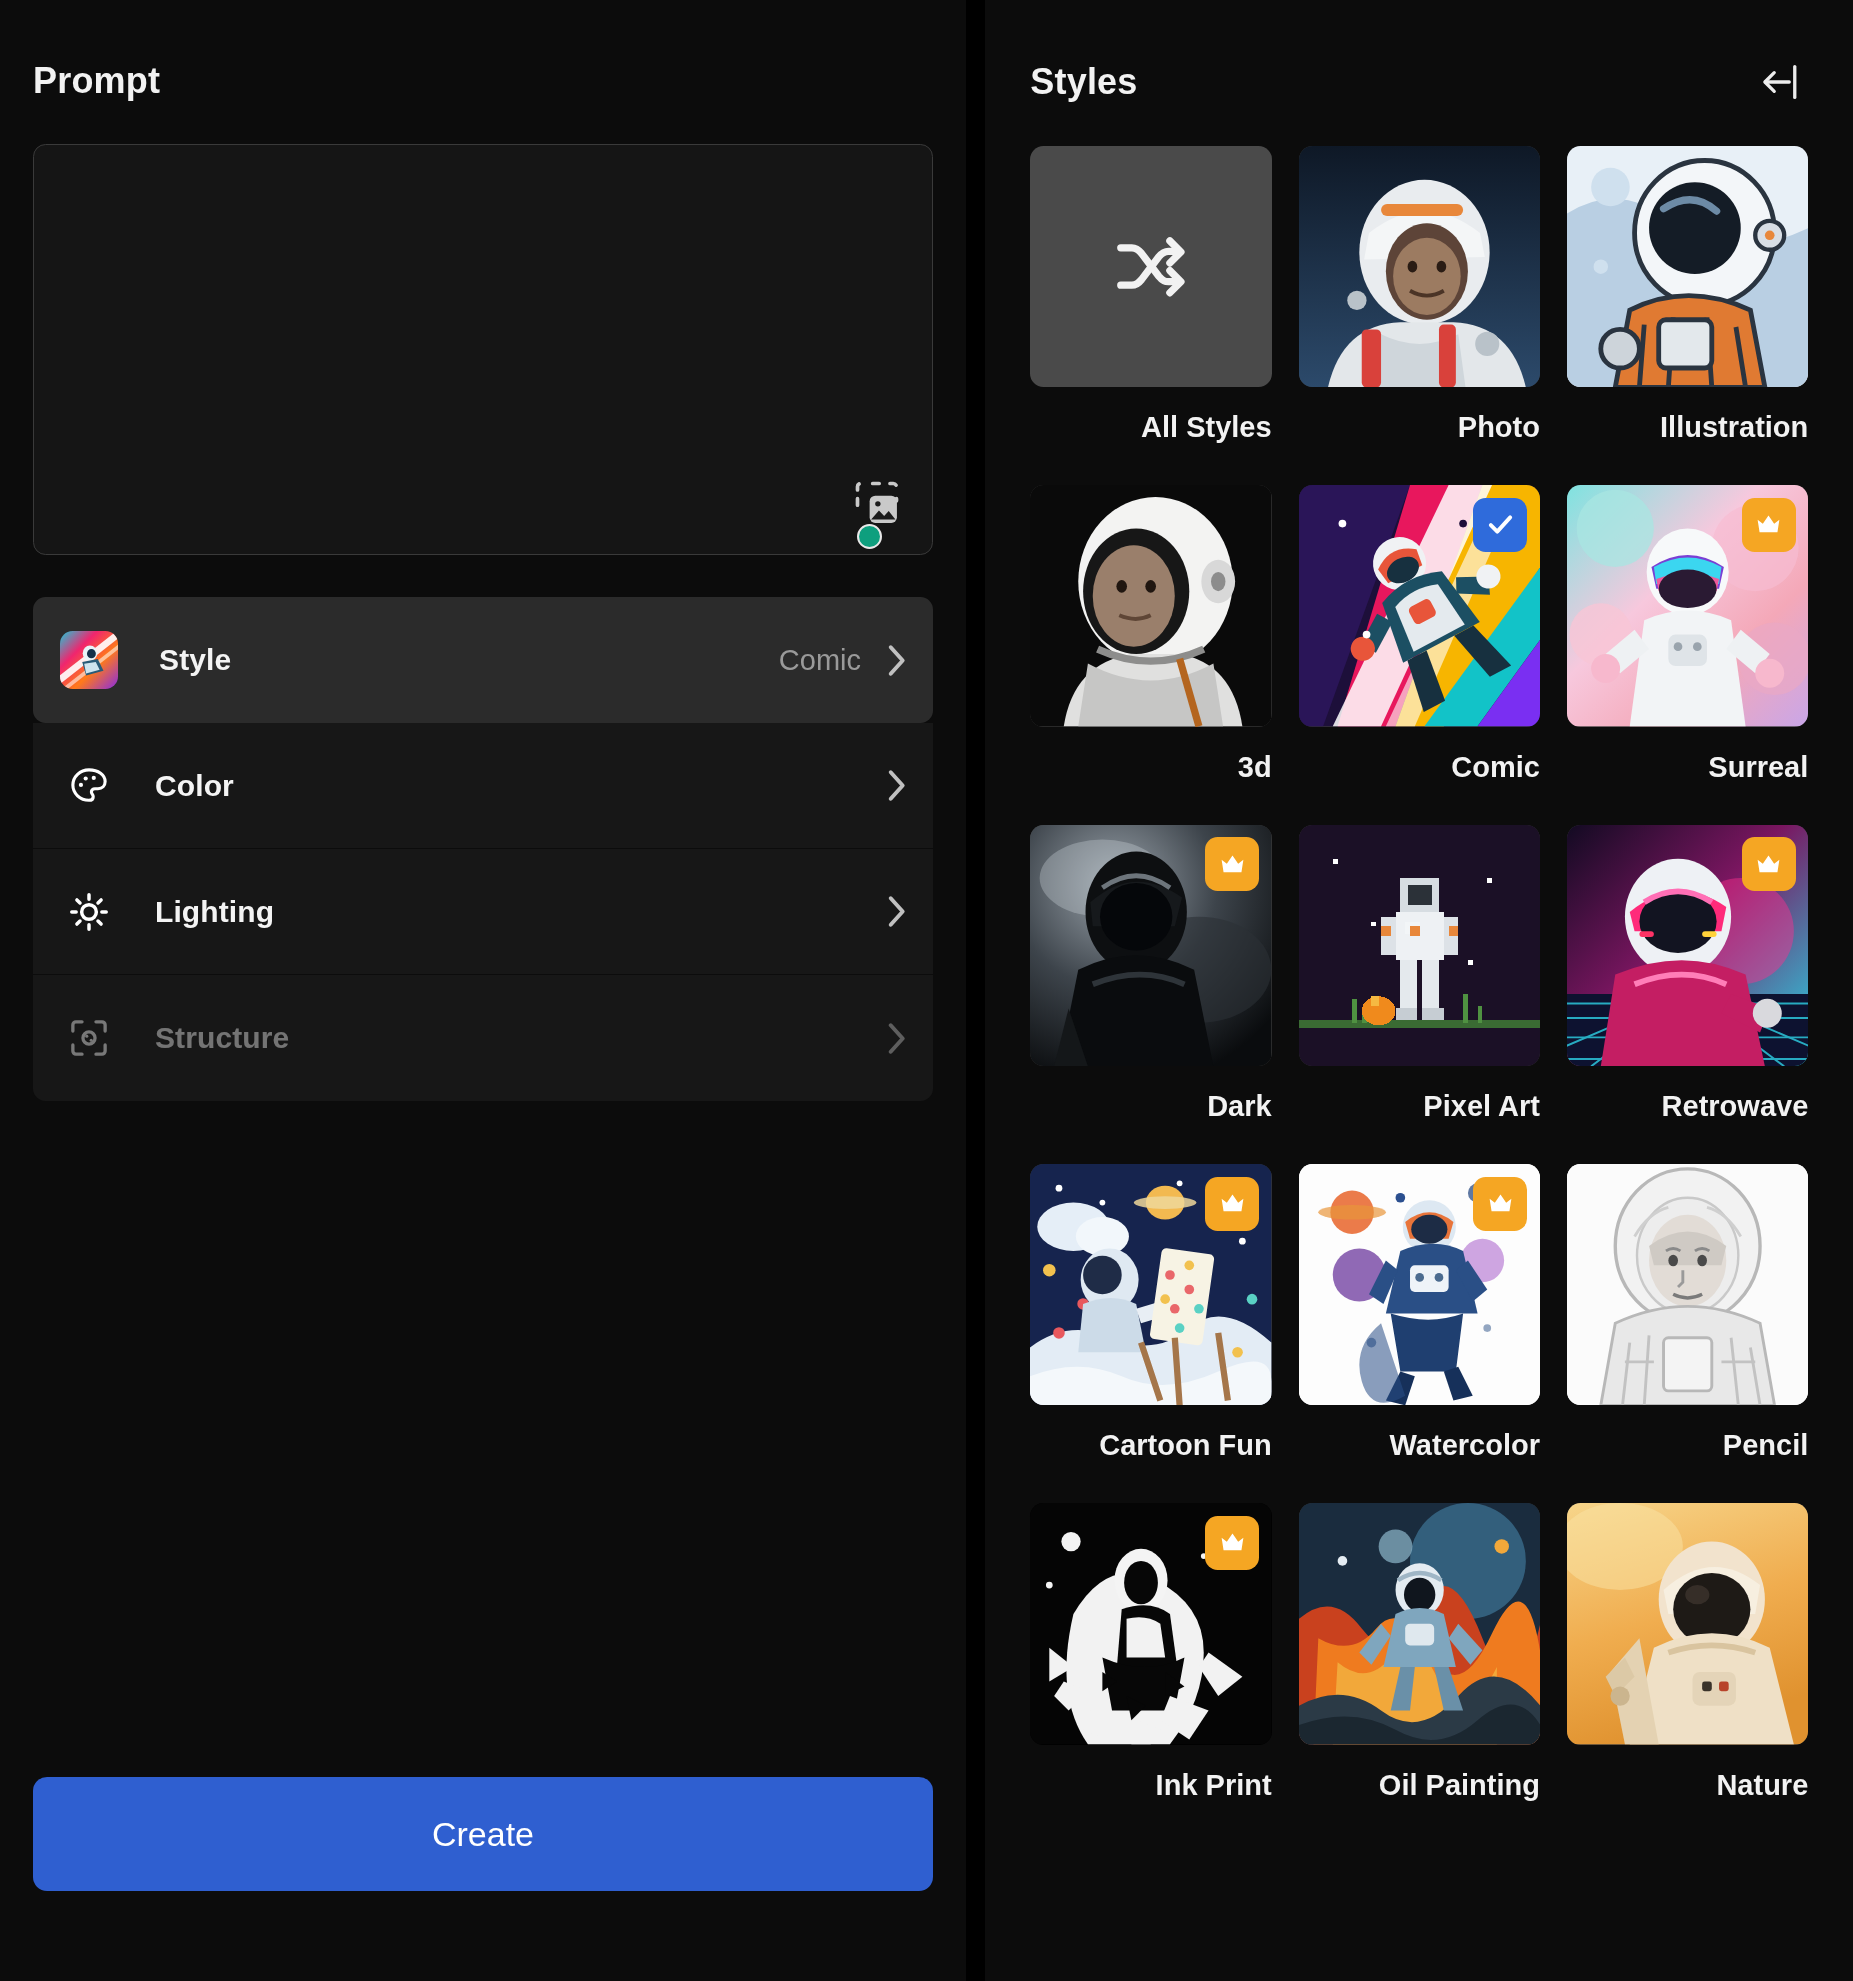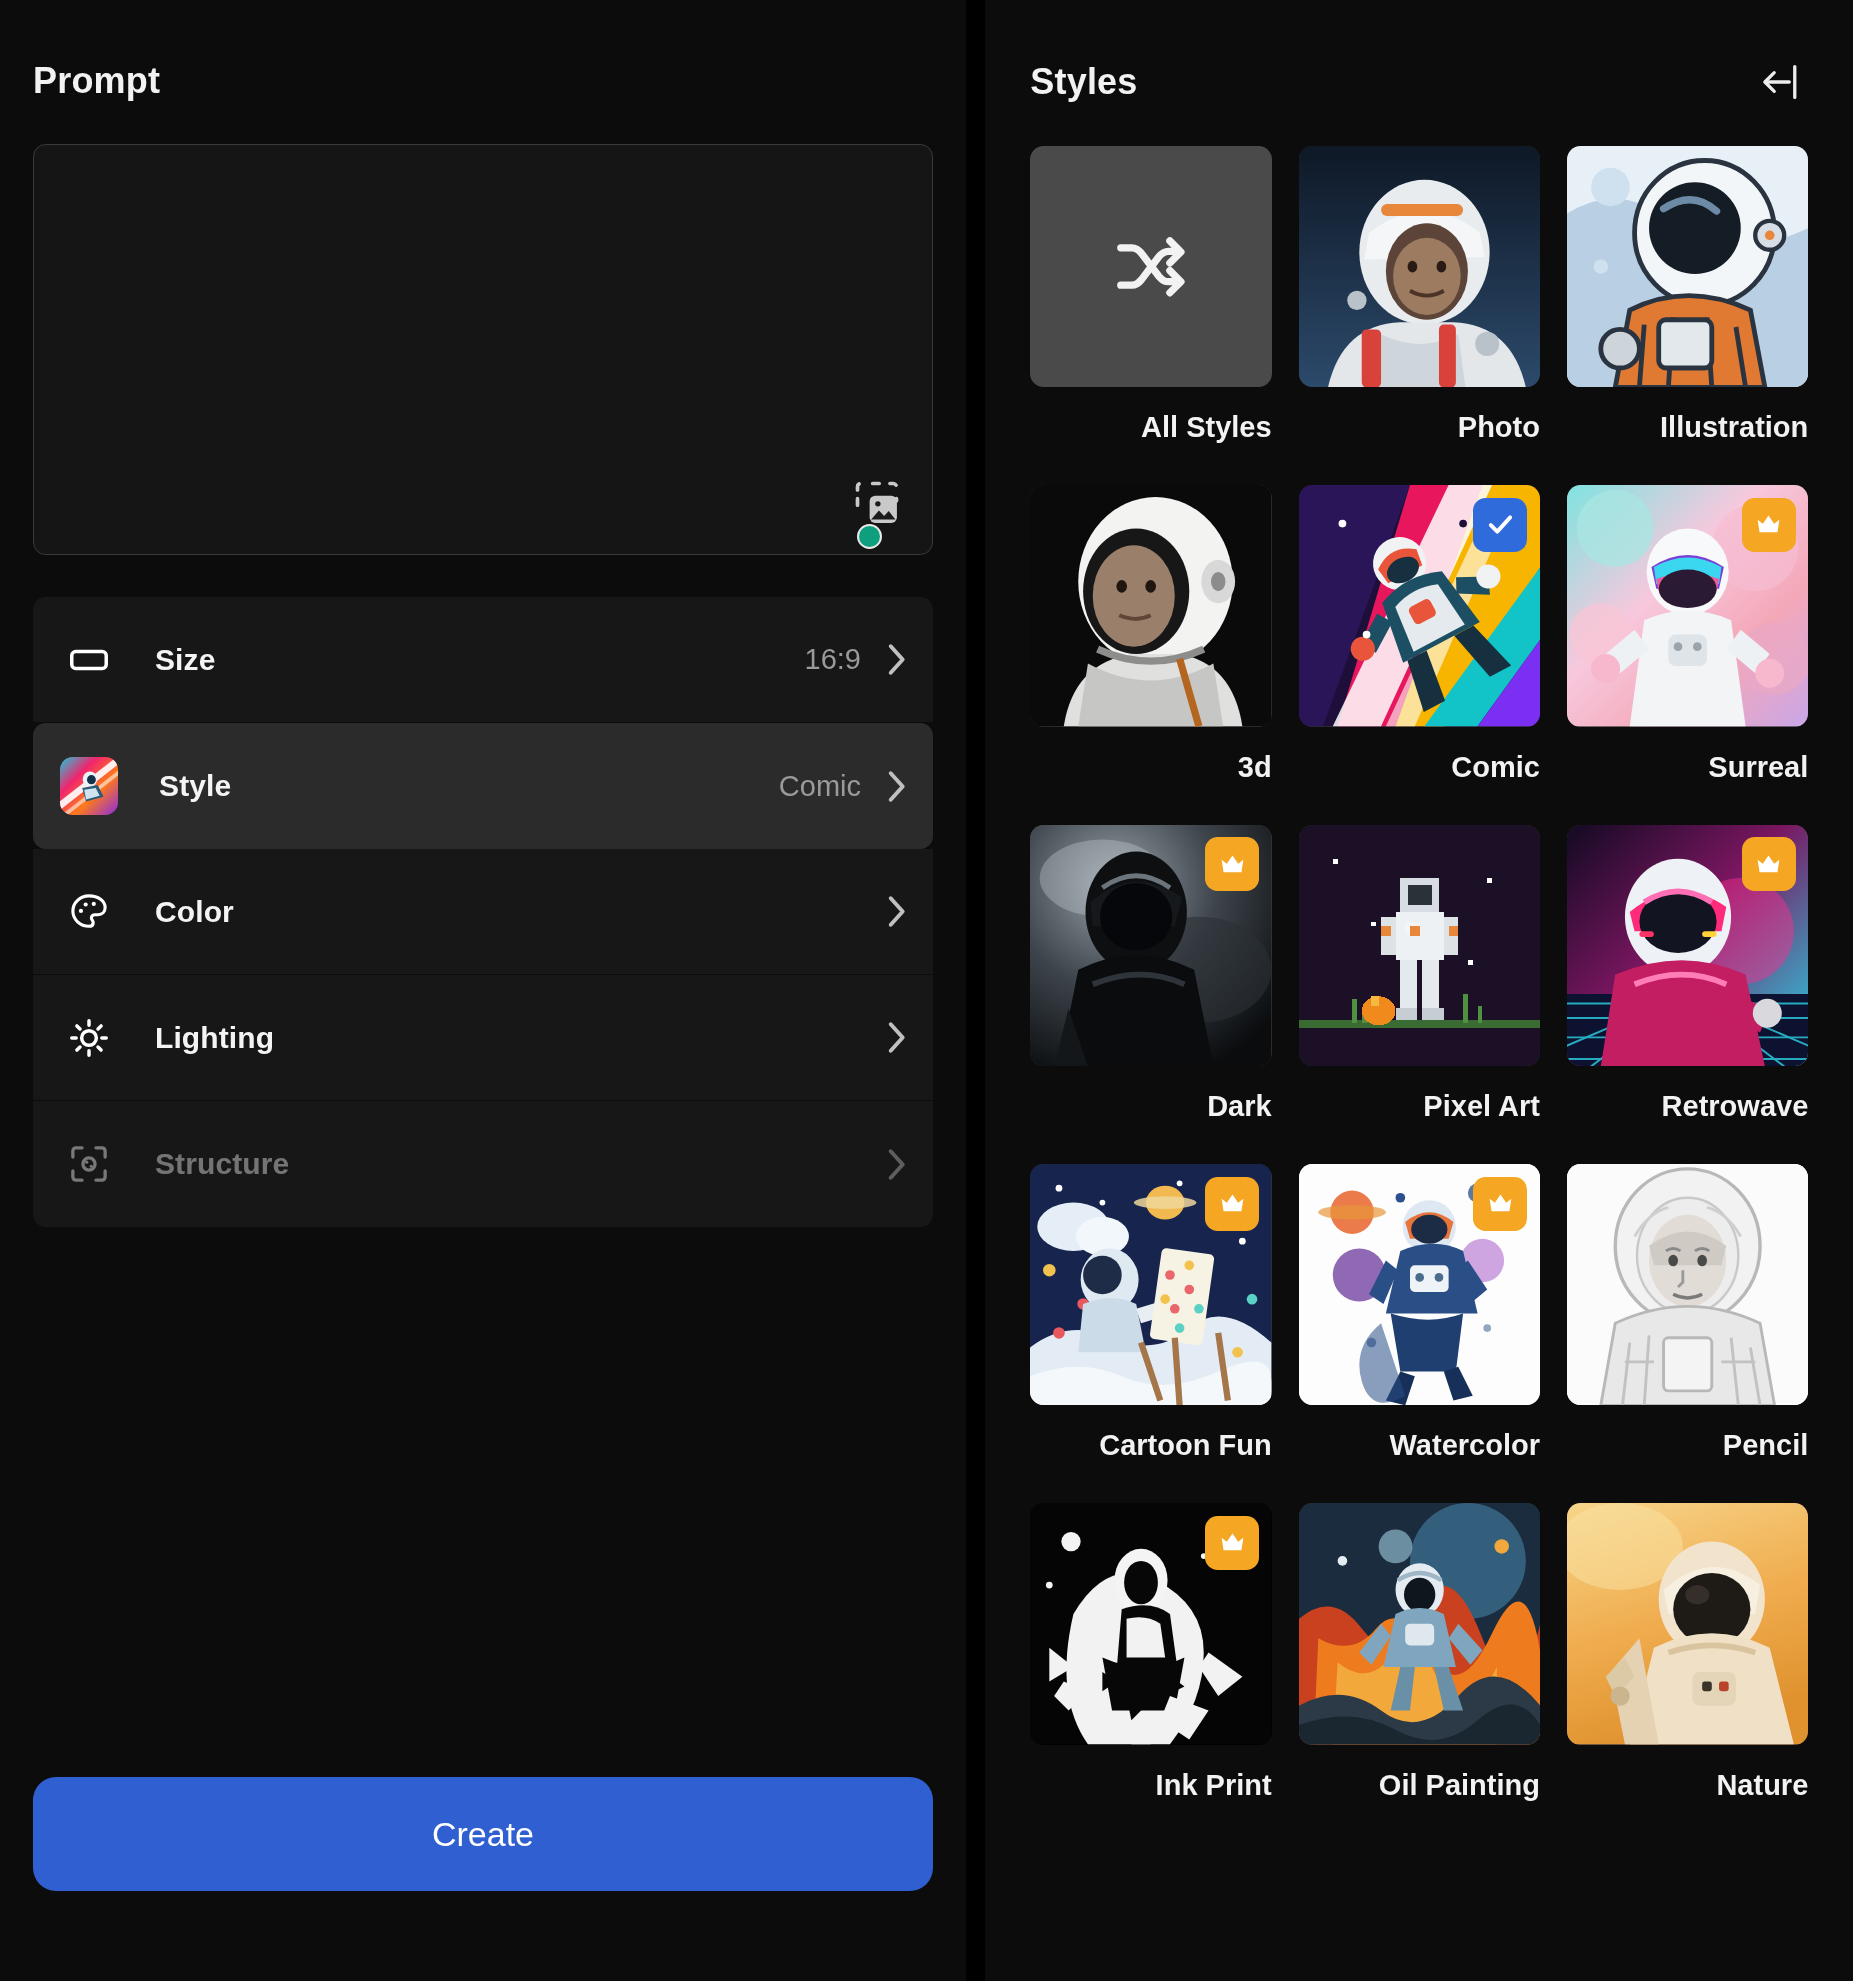--- a/index.html
+++ b/index.html
@@ -88,21 +88,21 @@
   
   #images-group { margin-top: 42px; }
   .stepper { margin-left: auto; display: flex; align-items: center; gap: 29px; }
   .step-btn { font-size: 39px; line-height: 1; color: #d8d8d8; font-weight: 300; }
   .step-btn.dim { color: #6d6d6d; }
   .step-val { font-size: 30px; color: #f0f0f0; min-width: 15.4px; text-align:center; }
 
   
   #create-btn {
     position: absolute; left: 33px; right: 33px; top: 1777px;
-    height: 114px; border-radius: 23px;
+    height: 114px; border-radius: 14px;
     background: #2f5fd0; color: #fff;
     font-size: 34px; font-weight: 400;
     display: flex; align-items: center; justify-content: center;
     border: none; cursor: pointer;
     font-family: "Liberation Sans", sans-serif;
   }
 
   
   #gap { width: 19.3px; background: #000; height: 1981px; }
   #right-panel {
@@ -165,34 +165,20 @@
           <rect x="8.6" y="8.6" width="12.6" height="12.6" rx="2.6" fill="#c9c9c9"></rect>
           <circle cx="12.4" cy="12.4" r="1.25" fill="#1b1b1b"></circle>
           <path d="M9.3 19.6l3.6-4.1 2.4 2.5 2.1-2.3 3.1 3.9z" fill="#1b1b1b"></path>
         </svg>
       </div>
     </div>
 
     <div id="settings">
 
 
-      <div class="setting-row sep">
-        <span class="row-icon">
-          <svg width="44" height="44" viewBox="0 0 24 24" fill="none">
-            <rect x="2.6" y="7.4" width="18.8" height="9.2" rx="2.2" stroke="#ffffff" stroke-width="1.9"></rect>
-          </svg>
-        </span>
-        <span class="row-label">Size</span>
-        <span class="row-value">16:9</span>
-        <span class="chev">
-          <svg width="21" height="33" viewBox="0 0 10 16" fill="none">
-              <path d="M2.2 1.6L8 8l-5.8 6.4" stroke="#c0c0c0" stroke-width="1.9" stroke-linecap="round" stroke-linejoin="round"></path>
-            </svg>
-        </span>
-      </div>
 
       <div class="setting-row selected">
         <span class="row-thumb">
           <svg width="58" height="58" viewBox="0 0 60 60">
             <defs>
               <linearGradient id="stg" x1="0" y1="0" x2="1" y2="1">
                 <stop offset="0" stop-color="#1ec8d8"></stop>
                   <stop offset=".32" stop-color="#f0256e"></stop>
                 <stop offset=".62" stop-color="#ff7a1a"></stop>
                   <stop offset="1" stop-color="#8a2be2"></stop>

